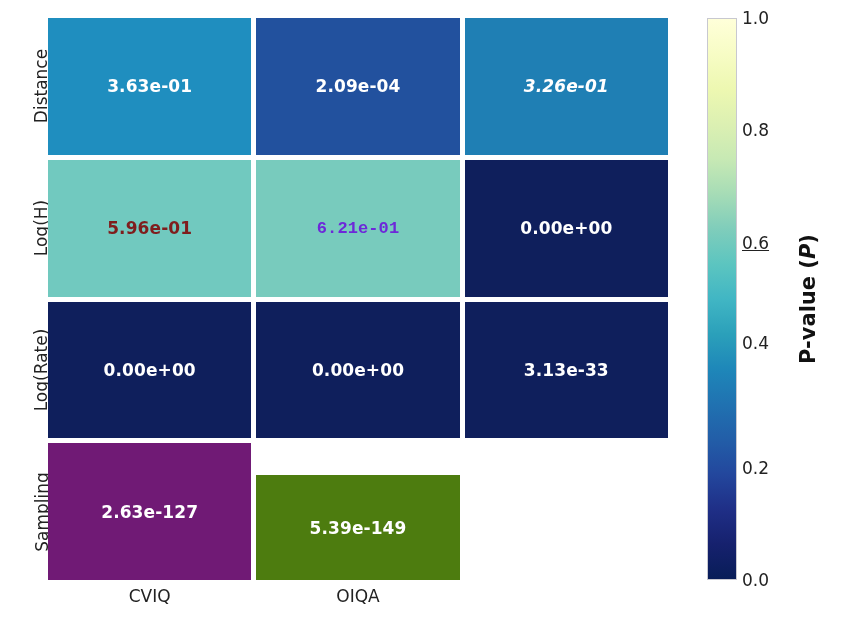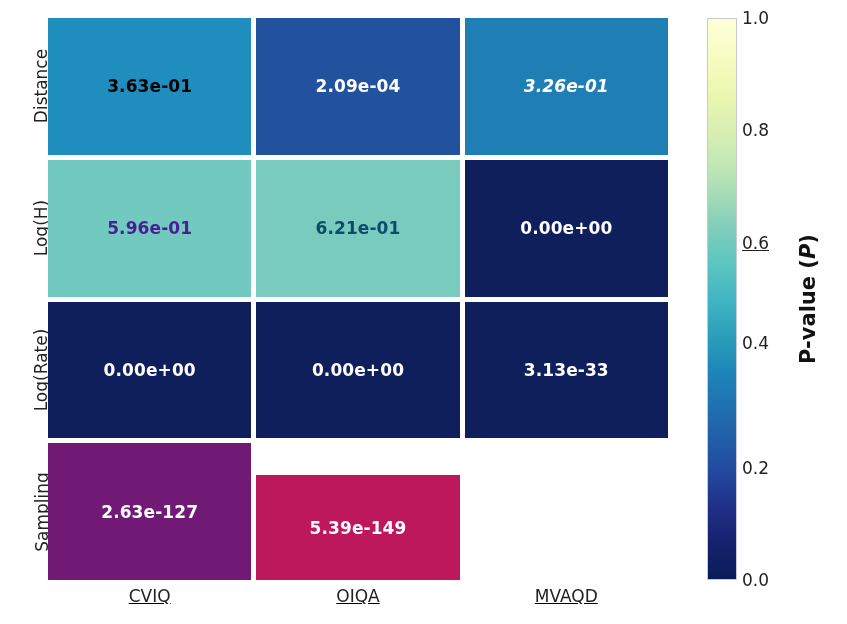--- a/index.html
+++ b/index.html
@@ -77,21 +77,20 @@
   
   #x-tick-labels {
     position: absolute;
     left: 48px;
     top: 583px;
     width: 620px;
     height: 30px;
     display: grid;
     grid-template-columns: repeat(3, 1fr);
     gap: 5px;
-    text-decoration: underline;
   }
   .x-tick {
     display: flex;
     align-items: flex-start;
     justify-content: center;
     padding-top: 3px;
     font-size: 17px;
     color: #222222;
   }
 
@@ -182,59 +181,58 @@
         <span>Log(Rate)</span>
       </div>
       <div class="y-tick">
         <span>Sampling</span>
       </div>
     </div>
 
   <div id="heatmap-area">
     <div id="heatmap-grid">
         <div class="hm-cell" style="background: rgb(31, 142, 191);">
-          <span class="cell-text" style="color: #000000;">3.63e-01</span>
+          <span class="cell-text" style="color: #ffffff;">3.63e-01</span>
         </div>
         <div class="hm-cell" style="background: rgb(34, 81, 158);">
           <span class="cell-text" style="color: rgb(255, 255, 255);">2.09e-04</span>
         </div>
         <div class="hm-cell" style="background: rgb(31, 127, 180);">
           <span class="cell-text" style="color: rgb(255, 255, 255); font-style: italic;">3.26e-01</span>
         </div>
         <div class="hm-cell" style="background: rgb(113, 201, 191);">
-          <span class="cell-text" style="color: #4c1d95;">5.96e-01</span>
+          <span class="cell-text" style="color: #7f1d1d;">5.96e-01</span>
         </div>
         <div class="hm-cell" style="background: rgb(120, 203, 189);">
-          <span class="cell-text" style="color: #0c4a6e;">6.21e-01</span>
+          <span class="cell-text" style="color: #6d28d9; font-family: Liberation Mono, monospace;">6.21e-01</span>
         </div>
         <div class="hm-cell" style="background: rgb(15, 31, 92);">
           <span class="cell-text" style="color: rgb(255, 255, 255);">0.00e+00</span>
         </div>
         <div class="hm-cell" style="background: rgb(15, 31, 92);">
           <span class="cell-text" style="color: rgb(255, 255, 255);">0.00e+00</span>
         </div>
         <div class="hm-cell" style="background: rgb(15, 31, 92);">
           <span class="cell-text" style="color: rgb(255, 255, 255);">0.00e+00</span>
         </div>
         <div class="hm-cell" style="background: rgb(15, 31, 92);">
           <span class="cell-text" style="color: rgb(255, 255, 255);">3.13e-33</span>
         </div>
         <div class="hm-cell" style="background: #701a75;">
           <span class="cell-text" style="color: rgb(255, 255, 255);">2.63e-127</span>
         </div>
-        <div class="hm-cell" style="background: #be185d; margin-top: 32px;">
+        <div class="hm-cell" style="background: #4d7c0f; margin-top: 32px;">
           <span class="cell-text" style="color: rgb(255, 255, 255);">5.39e-149</span>
         </div>
       </div>
   </div>
 
   <div id="x-tick-labels">
       <div class="x-tick">CVIQ</div>
       <div class="x-tick">OIQA</div>
-      <div class="x-tick">MVAQD</div>
     </div>
 
   <div id="colorbar-wrap">
     <div id="colorbar-gradient"></div>
   </div>
   <div id="colorbar-ticklabels">
       <div class="cb-tick" style="top: 0px;">1.0</div>
       <div class="cb-tick" style="top: 112.4px;">0.8</div>
       <div class="cb-tick" style="top: 224.8px; text-decoration: underline;">0.6</div>
       <div class="cb-tick" style="top: 325px;">0.4</div>

